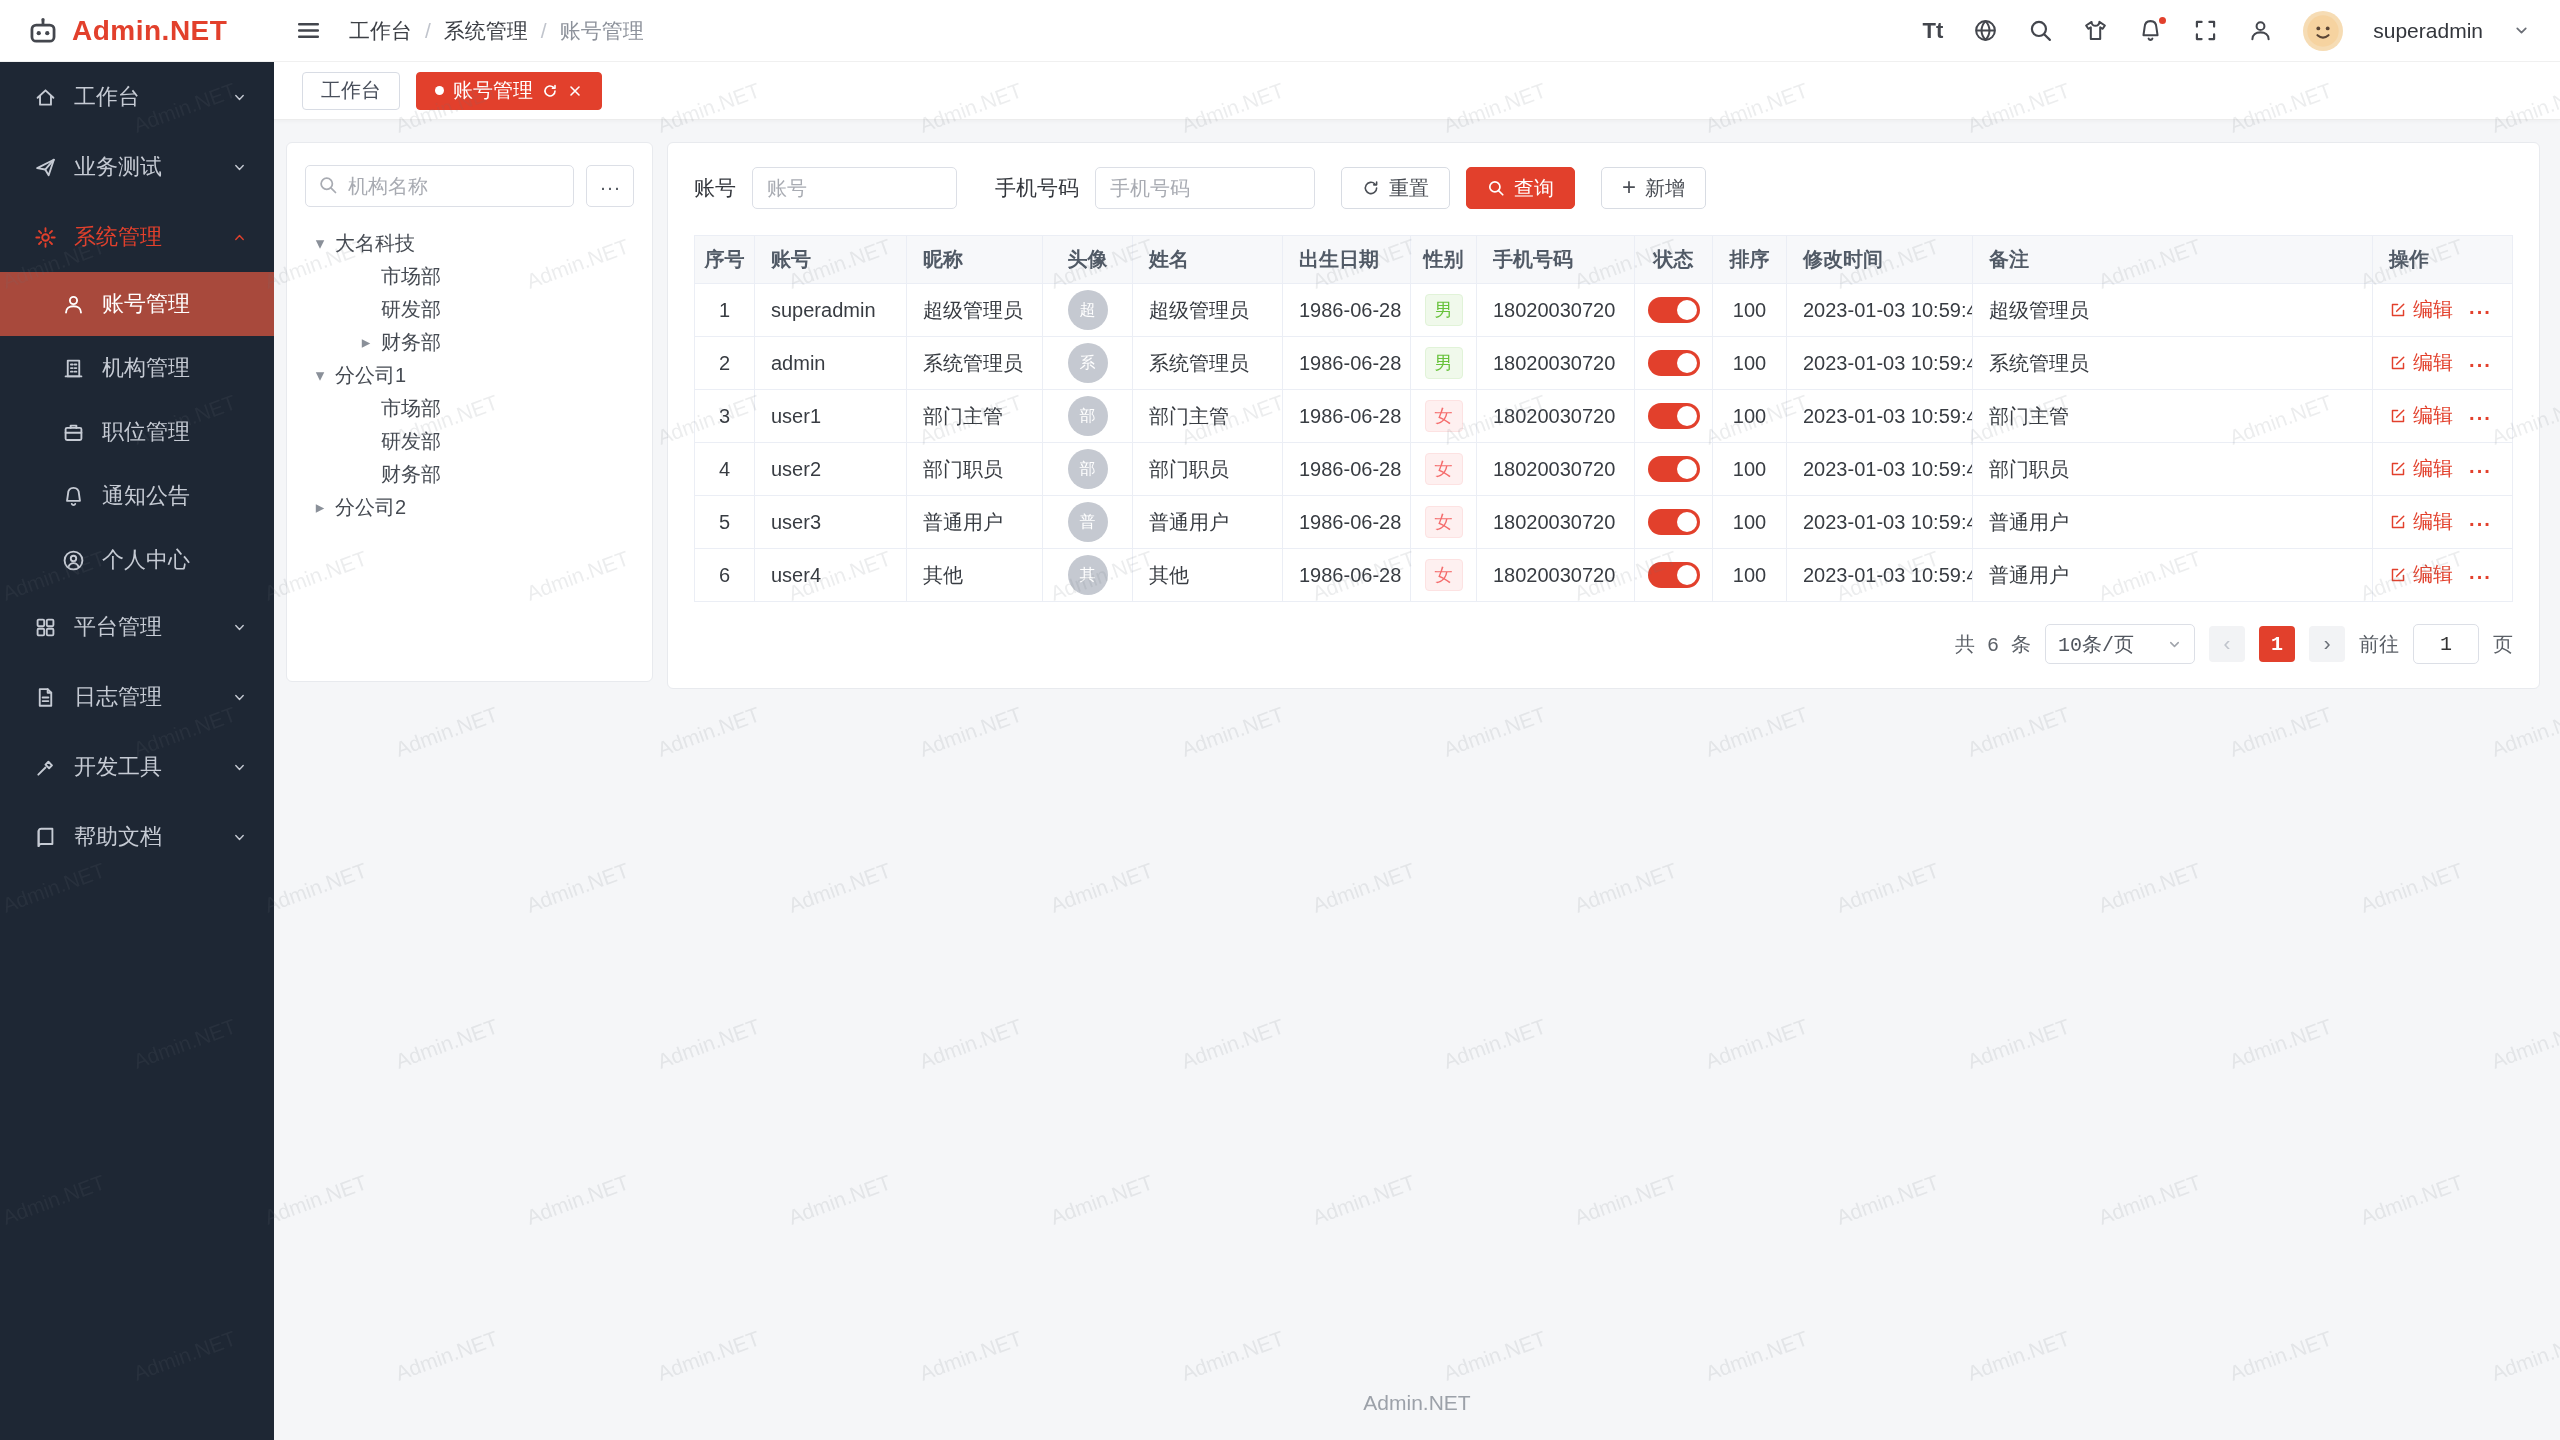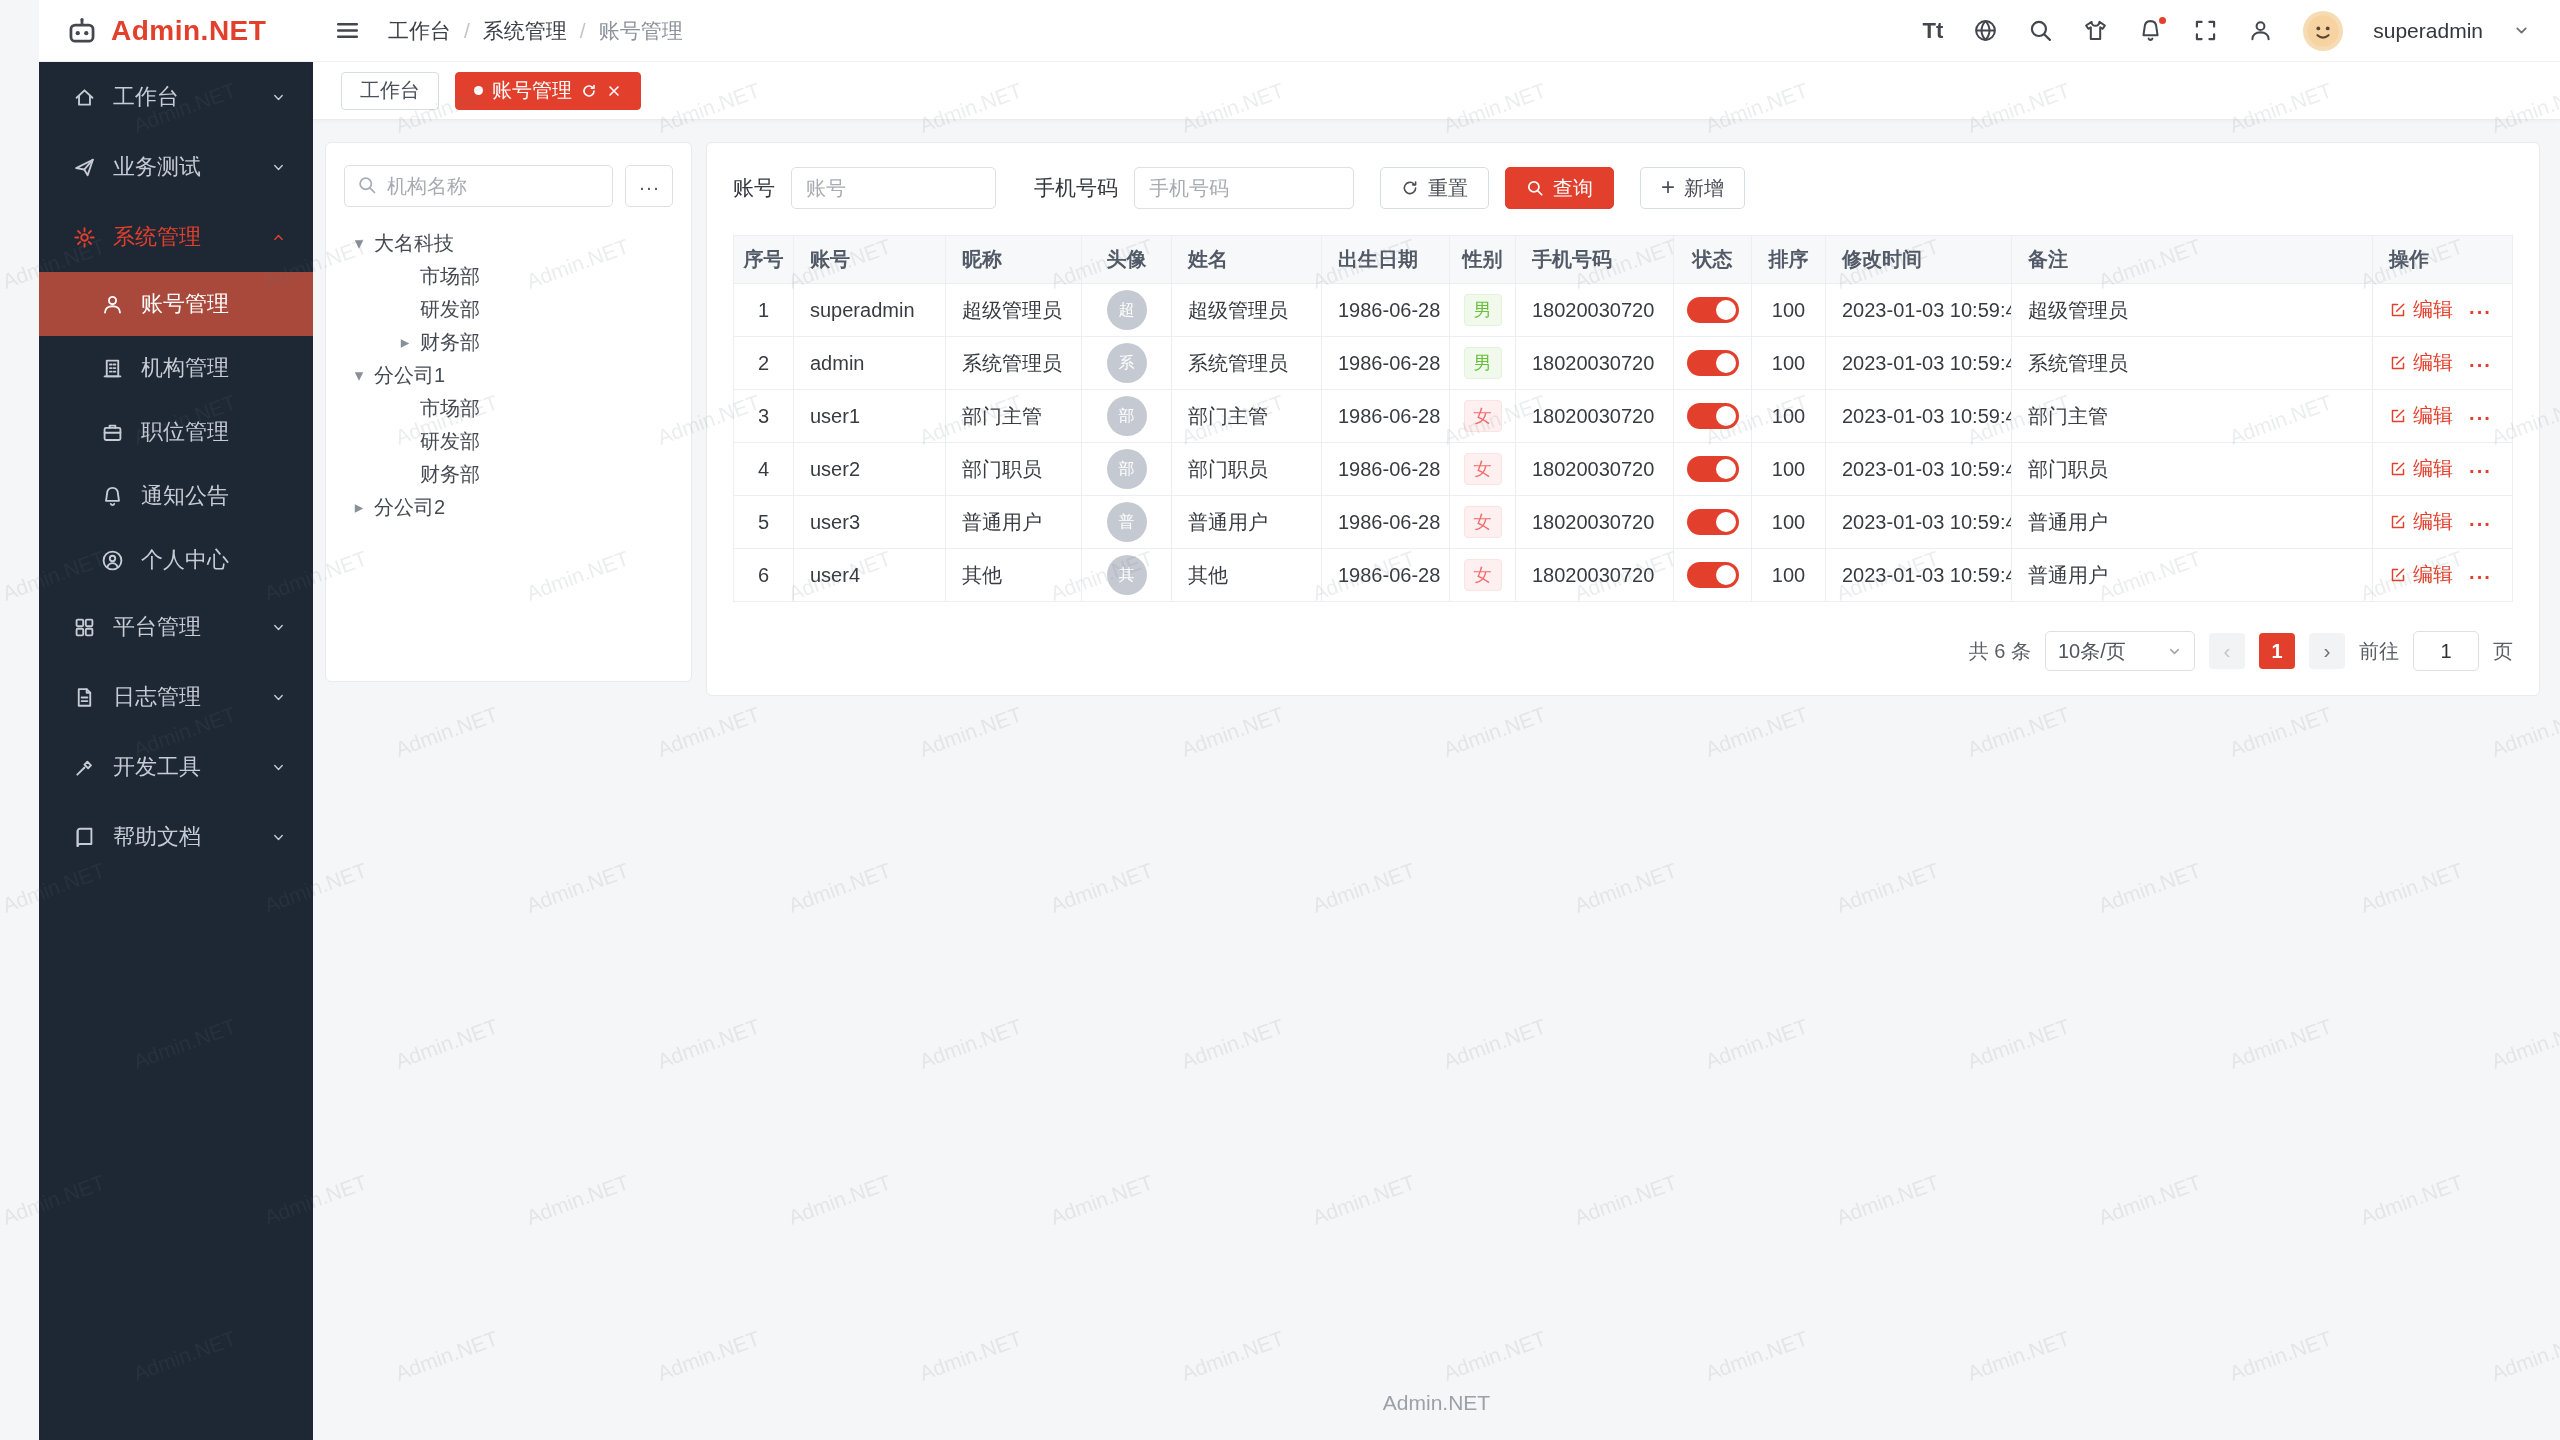--- a/index.html
+++ b/index.html
@@ -1,21 +1,21 @@
 <!DOCTYPE html>
 <html><head>
 <meta charset="utf-8">
 <style>
   * { box-sizing: border-box; margin: 0; padding: 0; }
   html, body { margin: 0; background: #fff; }
   body {
     font-family: "Liberation Sans", "DejaVu Sans", sans-serif;
     color: #303133;
   }
-  .page { position: relative; width: 2560px; height: 1440px; overflow: hidden; background: #f5f6f8; padding-left: 39px; }
+  .page { position: relative; width: 2560px; height: 1440px; overflow: hidden; background: #f5f6f8; }
 
   
   .topbar { height: 62px; background: #fff; display: flex; align-items: stretch; border-bottom: 1px solid #f0f0f0; position: relative; z-index: 2; }
   .logo { width: 274px; display: flex; align-items: center; padding-left: 26px; gap: 12px; background: #fff; }
   .logo-icon svg { width: 34px; height: 34px; color: #44474e; display: block; }
   .logo-text { font-size: 28px; font-weight: 800; color: var(--primary); letter-spacing: .5px; }
   .topbar-main { flex: 1; display: flex; align-items: center; padding: 0 30px 0 22px; }
   .hic { display: inline-flex; align-items: center; justify-content: center; color: #43464d; cursor: pointer; position: relative; }
   .hic svg { width: 25px; height: 25px; display: block; }
   .hic.txt { font-size: 22px; font-weight: 700; }
@@ -88,21 +88,21 @@
   .tavatar { width: 40px; height: 40px; border-radius: 50%; background: #c5c9d1; color: #fff; font-size: 16px; display: flex; align-items: center; justify-content: center; margin: 0 auto; }
   .tag { display: inline-block; padding: 2px 9px; border-radius: 4px; font-size: 18px; line-height: 1.45; }
   .tag.male { background: #f0f9eb; color: #67c23a; border: 1px solid #e1f3d8; }
   .tag.female { background: #fef0f0; color: #f56c6c; border: 1px solid #fde2e2; }
   .switch { width: 52px; height: 26px; border-radius: 13px; background: var(--primary); position: relative; display: inline-block; vertical-align: middle; cursor: pointer; }
   .switch .knob { position: absolute; right: 3px; top: 3px; width: 20px; height: 20px; border-radius: 50%; background: #fff; }
   .edit-btn { color: var(--primary); display: inline-flex; align-items: center; gap: 6px; font-size: 20px; cursor: pointer; }
   .edit-btn svg { width: 18px; height: 18px; }
   .row-more { margin-left: 16px; color: var(--primary); font-weight: 700; letter-spacing: 1px; cursor: pointer; }
 
-  .pagination { display: flex; align-items: center; justify-content: flex-end; gap: 14px; margin-top: 29px; font-size: 20px; color: #5a5f66; }
+  .pagination { display: flex; align-items: center; justify-content: flex-end; gap: 14px; margin-top: 22px; font-size: 20px; color: #5a5f66; font-family: Liberation Mono, monospace; }
   .pg-size { height: 40px; min-width: 150px; border: 1px solid #dcdfe6; border-radius: 5px; display: inline-flex; align-items: center; justify-content: space-between; gap: 10px; padding: 0 12px; background: #fff; color: #51565e; cursor: pointer; }
   .pg-size .sel-caret svg { width: 15px; height: 15px; color: #a0a4ab; display: block; }
   .pg-btn { min-width: 36px; height: 36px; padding: 0 6px; border-radius: 4px; background: #f2f3f5; display: inline-flex; align-items: center; justify-content: center; font-size: 21px; color: #6a6f77; cursor: pointer; }
   .pg-btn.disabled { color: #c0c4cc; }
   .pg-btn.current { background: var(--primary); color: #fff; font-weight: 700; font-size: 20px; }
   .pg-input { width: 66px; height: 40px; border: 1px solid #dcdfe6; border-radius: 5px; text-align: center; font-size: 20px; font-family: inherit; color: #333; outline: none; }
 
   .footer { margin-top: auto; text-align: center; padding-bottom: 16px; }
   .footer .f1 { color: #9ca1a9; font-size: 21px; margin-bottom: 9px; }
   .footer .f2 { color: #9ca1a9; font-size: 20px; }

